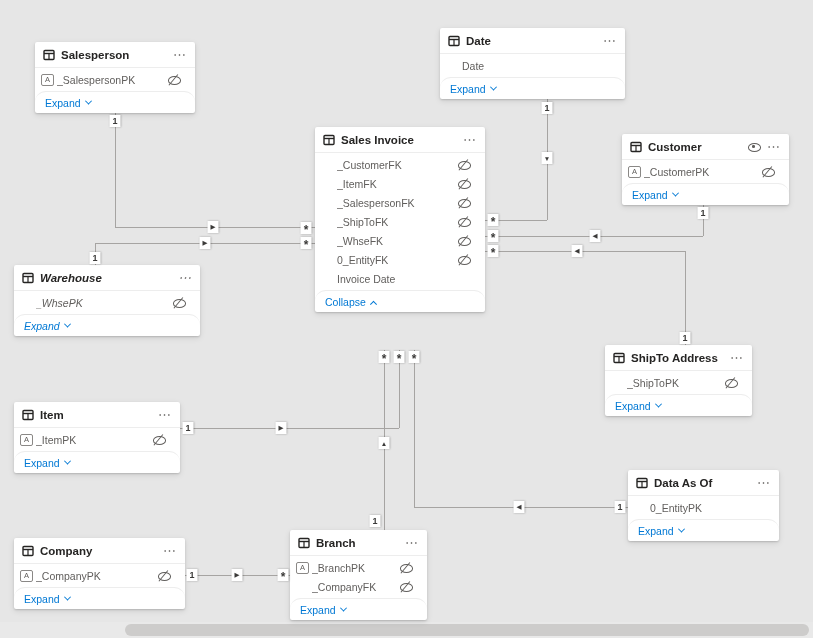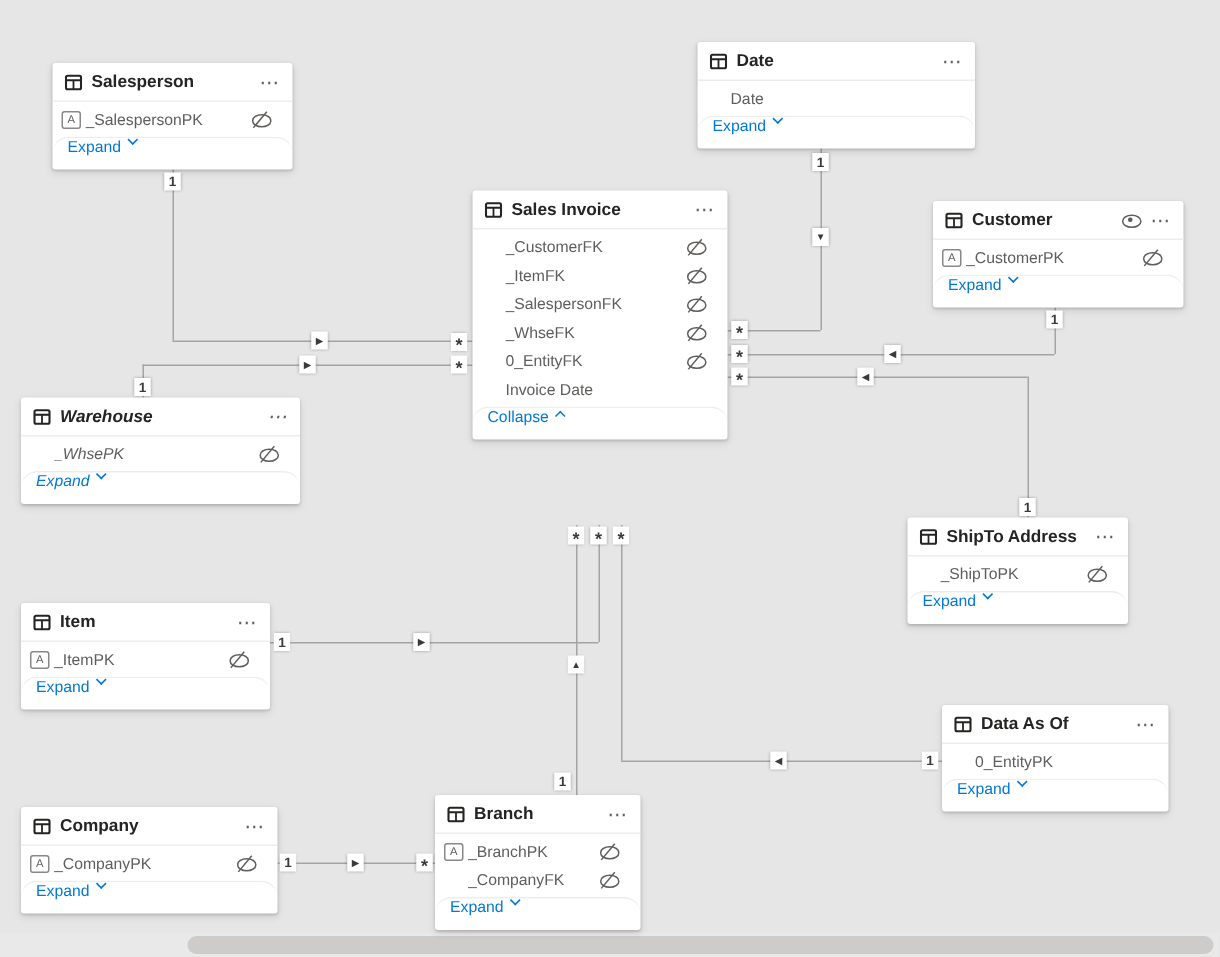--- a/index.html
+++ b/index.html
@@ -27,21 +27,21 @@
           box-shadow:0 1px 2px rgba(0,0,0,.16), 0 2px 6px rgba(0,0,0,.10); }
   .card-header { display:flex; align-items:center; height:26px; padding:0 8px; gap:6px;
                  border-bottom:1px solid #ededed; }
   .card-title { flex:1 1 auto; font-size:11.5px; font-weight:700; color:#252423; white-space:nowrap; overflow:hidden; }
   .more { color:#605e5c; font-size:13px; line-height:12px; letter-spacing:1px; cursor:pointer; flex:0 0 auto; }
   .card-body { padding:2px 0; }
   .field-row { display:flex; align-items:center; height:19px; padding:0 14px 0 6px; gap:2px;
                font-size:10.5px; color:#605e5c; }
   .gutter { width:14px; flex:0 0 auto; display:flex; align-items:center; justify-content:flex-start; }
   .field-name { flex:1 1 auto; white-space:nowrap; overflow:hidden; }
-  .card-footer { display:flex; height:22px; padding:0 10px; gap:5px;
+  .card-footer { display:flex; align-items:center; height:22px; padding:0 10px; gap:5px;
                  border-top:1px solid #ededed; cursor:pointer;border-radius:11px; }
   .link { font-size:10.5px; color:#0078d4; }
 
   
   .tbl-icon { width:12px; height:12px; display:inline-flex; flex:0 0 auto; }
   .type-icon { width:13px; height:12px; border:1px solid #8a8886; border-radius:2px;
                font-size:7.5px; line-height:10px; text-align:center; color:#605e5c; flex:0 0 auto; }
   .eye, .eye-off { position:relative; width:15px; height:13px; flex:0 0 auto; }
   .eye::before, .eye-off::before { content:""; position:absolute; left:1.5px; top:3px;
                width:11px; height:6.5px; border:1px solid #605e5c; border-radius:50%; }
@@ -157,21 +157,21 @@
         <span class="field-name">_SalespersonPK</span>
         <span class="eye-off"></span>
       </div>
     </div>
     <div class="card-footer">
       <span class="link">Expand</span>
       <span class="chev chev-down"></span>
     </div>
   </div>
 
-  <div class="card" style="left:465px; top:28px; width:185px;">
+  <div class="card" style="left:440px; top:28px; width:185px;">
     <div class="card-header">
       <span class="tbl-icon">
           <svg width="12" height="12" viewBox="0 0 12 12">
             <rect x="1" y="1.5" width="10" height="9" rx="1" fill="none" stroke="#252423" stroke-width="1.4"></rect>
             <line x1="1" y1="4.5" x2="11" y2="4.5" stroke="#252423" stroke-width="1.4"></line>
             <line x1="6" y1="4.5" x2="6" y2="10.5" stroke="#252423" stroke-width="1.2"></line>
           </svg>
         </span>
       <span class="card-title">Date</span>
       <span class="more">⋯</span>
@@ -207,20 +207,25 @@
         <span class="eye-off"></span>
       </div>
       <div class="field-row">
         <span class="gutter"></span>
         <span class="field-name">_ItemFK</span>
         <span class="eye-off"></span>
       </div>
       <div class="field-row">
         <span class="gutter"></span>
         <span class="field-name">_SalespersonFK</span>
+        <span class="eye-off"></span>
+      </div>
+      <div class="field-row">
+        <span class="gutter"></span>
+        <span class="field-name">_ShipToFK</span>
         <span class="eye-off"></span>
       </div>
       <div class="field-row">
         <span class="gutter"></span>
         <span class="field-name">_WhseFK</span>
         <span class="eye-off"></span>
       </div>
       <div class="field-row">
         <span class="gutter"></span>
         <span class="field-name">0_EntityFK</span>

